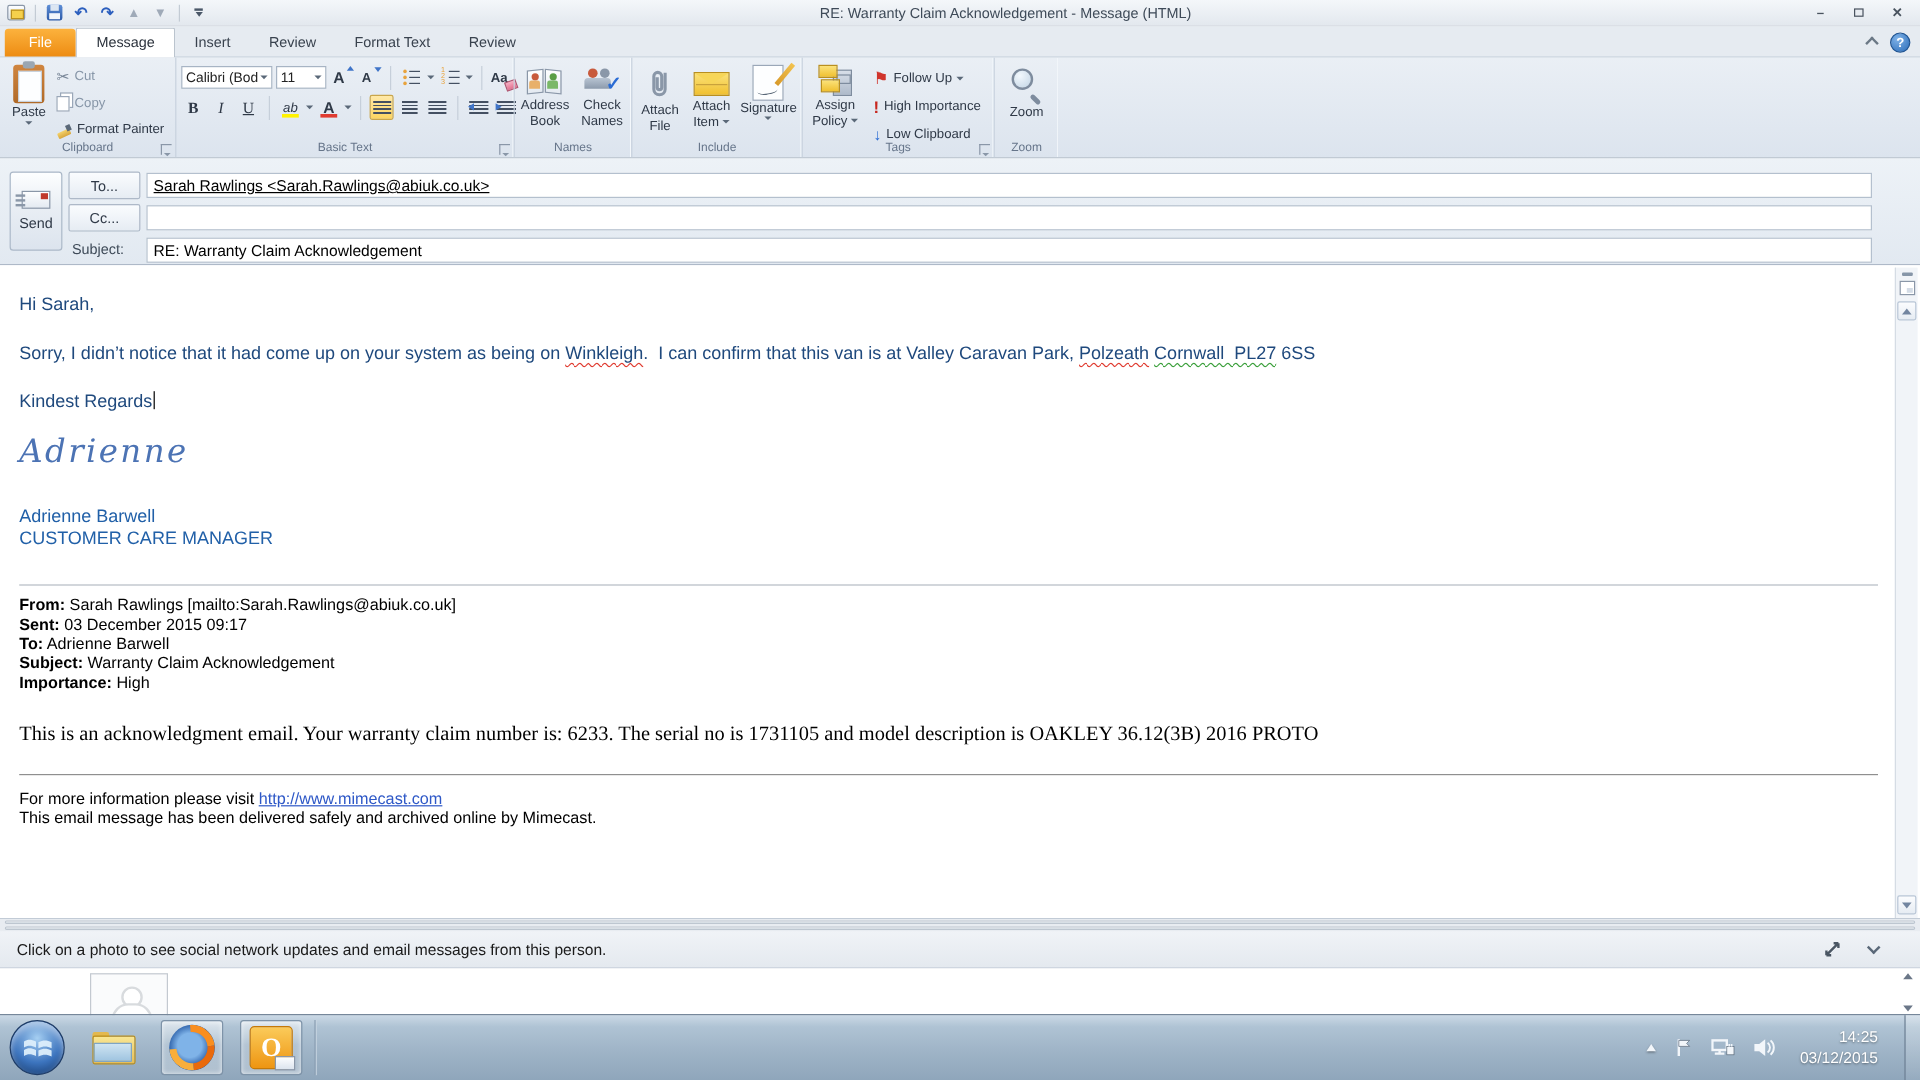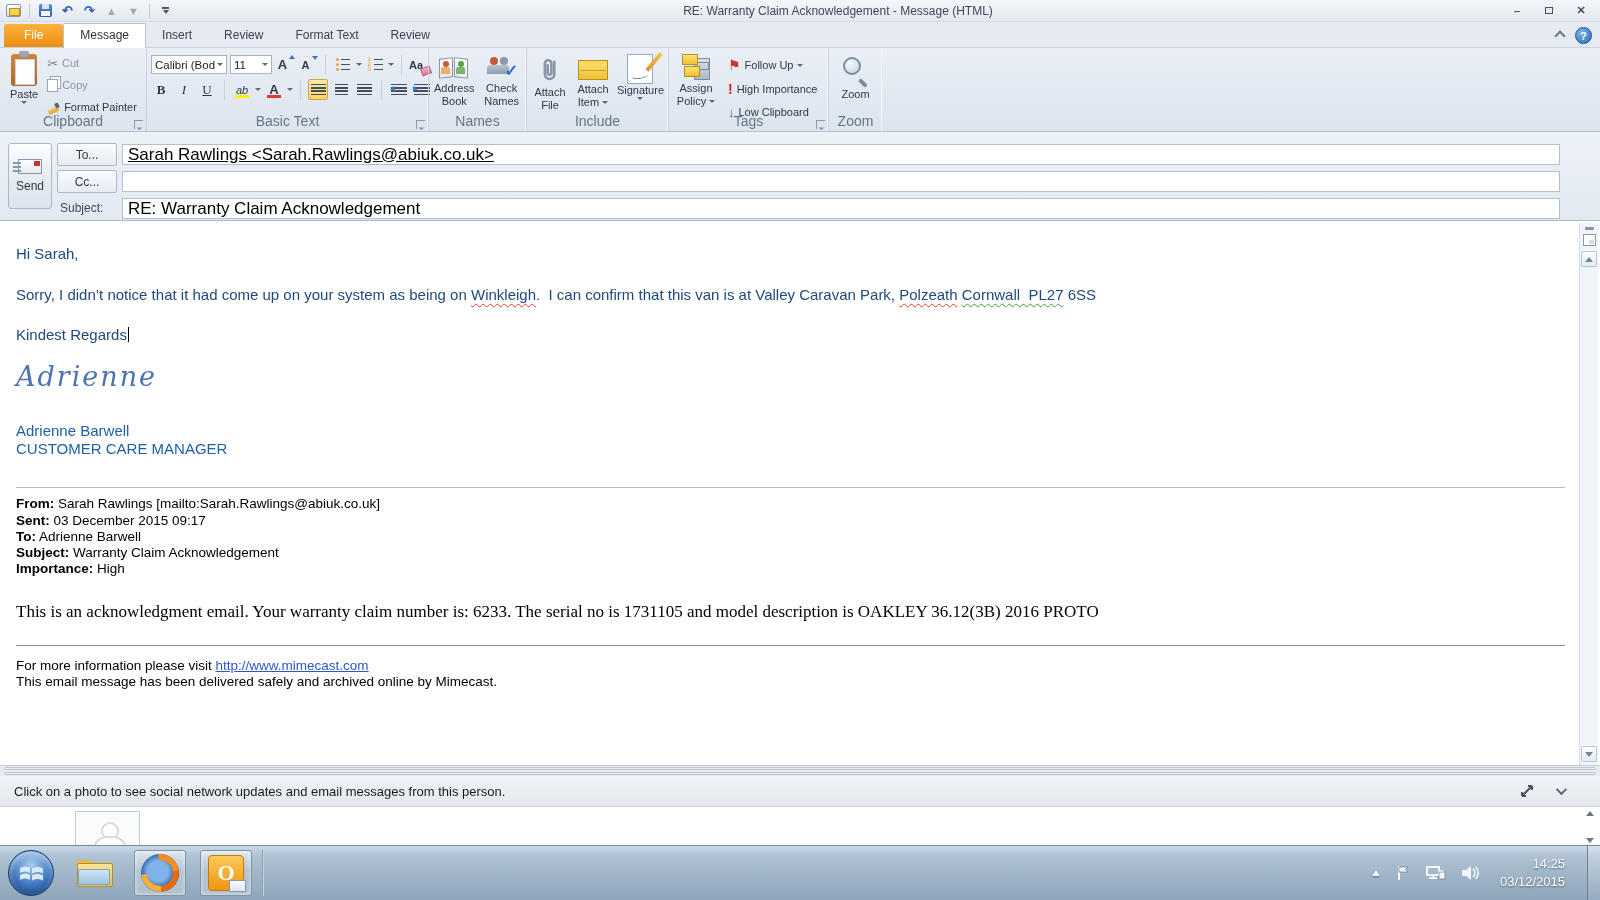--- a/index.html
+++ b/index.html
@@ -34,21 +34,21 @@
   .tab.selected{background:#FFFFFF;border:1px solid #BBC4CE;border-bottom:none;border-radius:2px 2px 0 0;margin-bottom:-1px;padding-bottom:6px;color:#2B323C;}
   .tabrow-right{margin-left:auto;display:flex;align-items:center;gap:8px;padding:0 8px 3px 0;}
   .rib-collapse{width:14px;height:9px;position:relative;}
   .rib-collapse::before{content:"";position:absolute;left:3px;top:1px;width:6px;height:6px;border-left:2px solid #6B7886;border-top:2px solid #6B7886;transform:rotate(45deg);}
   .helpbtn{width:17px;height:17px;border-radius:50%;background:radial-gradient(circle at 35% 30%,#7FB2E8,#2B6CB8);color:#fff;font-weight:bold;font-size:11px;display:flex;align-items:center;justify-content:center;border:1px solid #1F5391;}
 
   
   .ribbon{position:absolute;left:0;top:48px;width:1600px;height:84px;background:linear-gradient(#EAEFF5,#DCE4EE);border-bottom:1px solid #B8C2CE;display:flex;}
   .rgroup{position:relative;height:100%;padding:3px 4px 16px;display:flex;align-items:flex-start;}
   .rgroup+.rgroup{border-left:1px solid #C8D2DE;box-shadow:-1px 0 0 #F4F8FC inset;}
-  .glabel{position:absolute;left:0;right:0;bottom:2px;text-align:center;font-size:14px;color:#66758A;}
+  .glabel{position:absolute;left:0;right:0;bottom:2px;text-align:center;font-size:10px;color:#66758A;}
   .launcher{position:absolute;right:3px;bottom:2px;width:9px;height:9px;border-left:1px solid #8A97A8;border-top:1px solid #8A97A8;}
   .launcher::after{content:"";position:absolute;right:1px;bottom:1px;width:0;height:0;border-top:4px solid transparent;border-left:4px solid transparent;border-right:4px solid #8A97A8;transform:rotate(45deg);}
   .bigbtn{display:flex;flex-direction:column;align-items:center;justify-content:flex-start;padding:3px 6px;border-radius:3px;font-size:11px;color:#2F3947;text-align:center;line-height:1.15;}
   .smallbtn{display:flex;align-items:center;gap:4px;font-size:11px;color:#8796A8;padding:2px 3px;line-height:1;}
   .smallbtn.en{color:#2F3947;}
   .dda{width:0;height:0;border-left:3px solid transparent;border-right:3px solid transparent;border-top:3.5px solid #5A6878;display:inline-block;vertical-align:middle;}
   .clipboard-ic{width:26px;height:32px;background:linear-gradient(#D0853F,#B06A28);border-radius:3px;position:relative;margin-bottom:2px;}
   .clipboard-ic::before{content:"";position:absolute;left:8px;top:-3px;width:10px;height:6px;background:#9AA6B2;border-radius:2px;}
   .clipboard-ic::after{content:"";position:absolute;left:4px;top:5px;width:18px;height:24px;background:#FDFEFF;border:1px solid #C9D2DC;}
   .g-cut::before{content:"\2702";font-size:13px;color:#7A8798;}
@@ -116,21 +116,21 @@
   .zoom-ic .hdl{position:absolute;right:3px;bottom:2px;width:10px;height:3.5px;background:#7E8C9E;transform:rotate(45deg);border-radius:2px;}
 
   
   .chead{position:absolute;left:0;top:132px;width:1600px;height:89px;background:linear-gradient(#EDF2F7,#E2E9F1);border-bottom:1px solid #AEB9C8;}
   .sendbtn{position:absolute;left:8px;top:11px;width:44px;height:66px;background:linear-gradient(#FDFEFF,#E9EEF4 45%,#DCE4EE);border:1px solid #ABB8C8;border-radius:3px;display:flex;flex-direction:column;align-items:center;justify-content:center;gap:5px;}
   .send-ic{width:24px;height:15px;border:1px solid #8A97A8;background:linear-gradient(#FDFEFF,#E4EAF1);position:relative;}
   .send-ic::before{content:"";position:absolute;left:-6px;top:2px;width:8px;height:2px;background:#8A97A8;box-shadow:0 4px 0 #8A97A8,0 8px 0 #8A97A8;}
   .send-ic::after{content:"";position:absolute;right:1px;top:1px;width:6px;height:5px;background:#C0392B;}
   .sendbtn span{font-size:12px;color:#2F3947;}
   .fieldbtn{position:absolute;left:57px;width:60px;height:23px;background:linear-gradient(#FAFCFE,#E6ECF3);border:1px solid #AEB9C8;border-radius:2px;display:flex;align-items:center;justify-content:center;font-size:12px;color:#2F3947;}
-  .ffield{position:absolute;left:122px;width:1438px;height:21px;background:#fff;border:1px solid #B4C0CE;display:flex;align-items:center;padding:0 5px;font-size:17px;color:#000;}
+  .ffield{position:absolute;left:122px;width:1438px;height:21px;background:#fff;border:1px solid #B4C0CE;display:flex;align-items:center;padding:0 5px;font-size:13px;color:#000;}
   .subj-label{position:absolute;left:60px;top:69px;font-size:12px;color:#3E4A58;}
   .to-text{text-decoration:underline;}
 
   
   .bodyarea{position:absolute;left:0;top:221px;width:1600px;height:545px;background:#fff;border-bottom:1px solid #C2CBD6;}
   .editor{position:absolute;left:2px;top:2px;right:21px;bottom:0;background:#fff;overflow:hidden;padding:10px 14px;font-size:15px;color:#1F497D;line-height:1.25;}
   .editor p{white-space:pre-wrap;}
   .p-hi{margin-top:12px;}
   .p-para{margin-top:22px;}
   .p-reg{margin-top:21px;}

